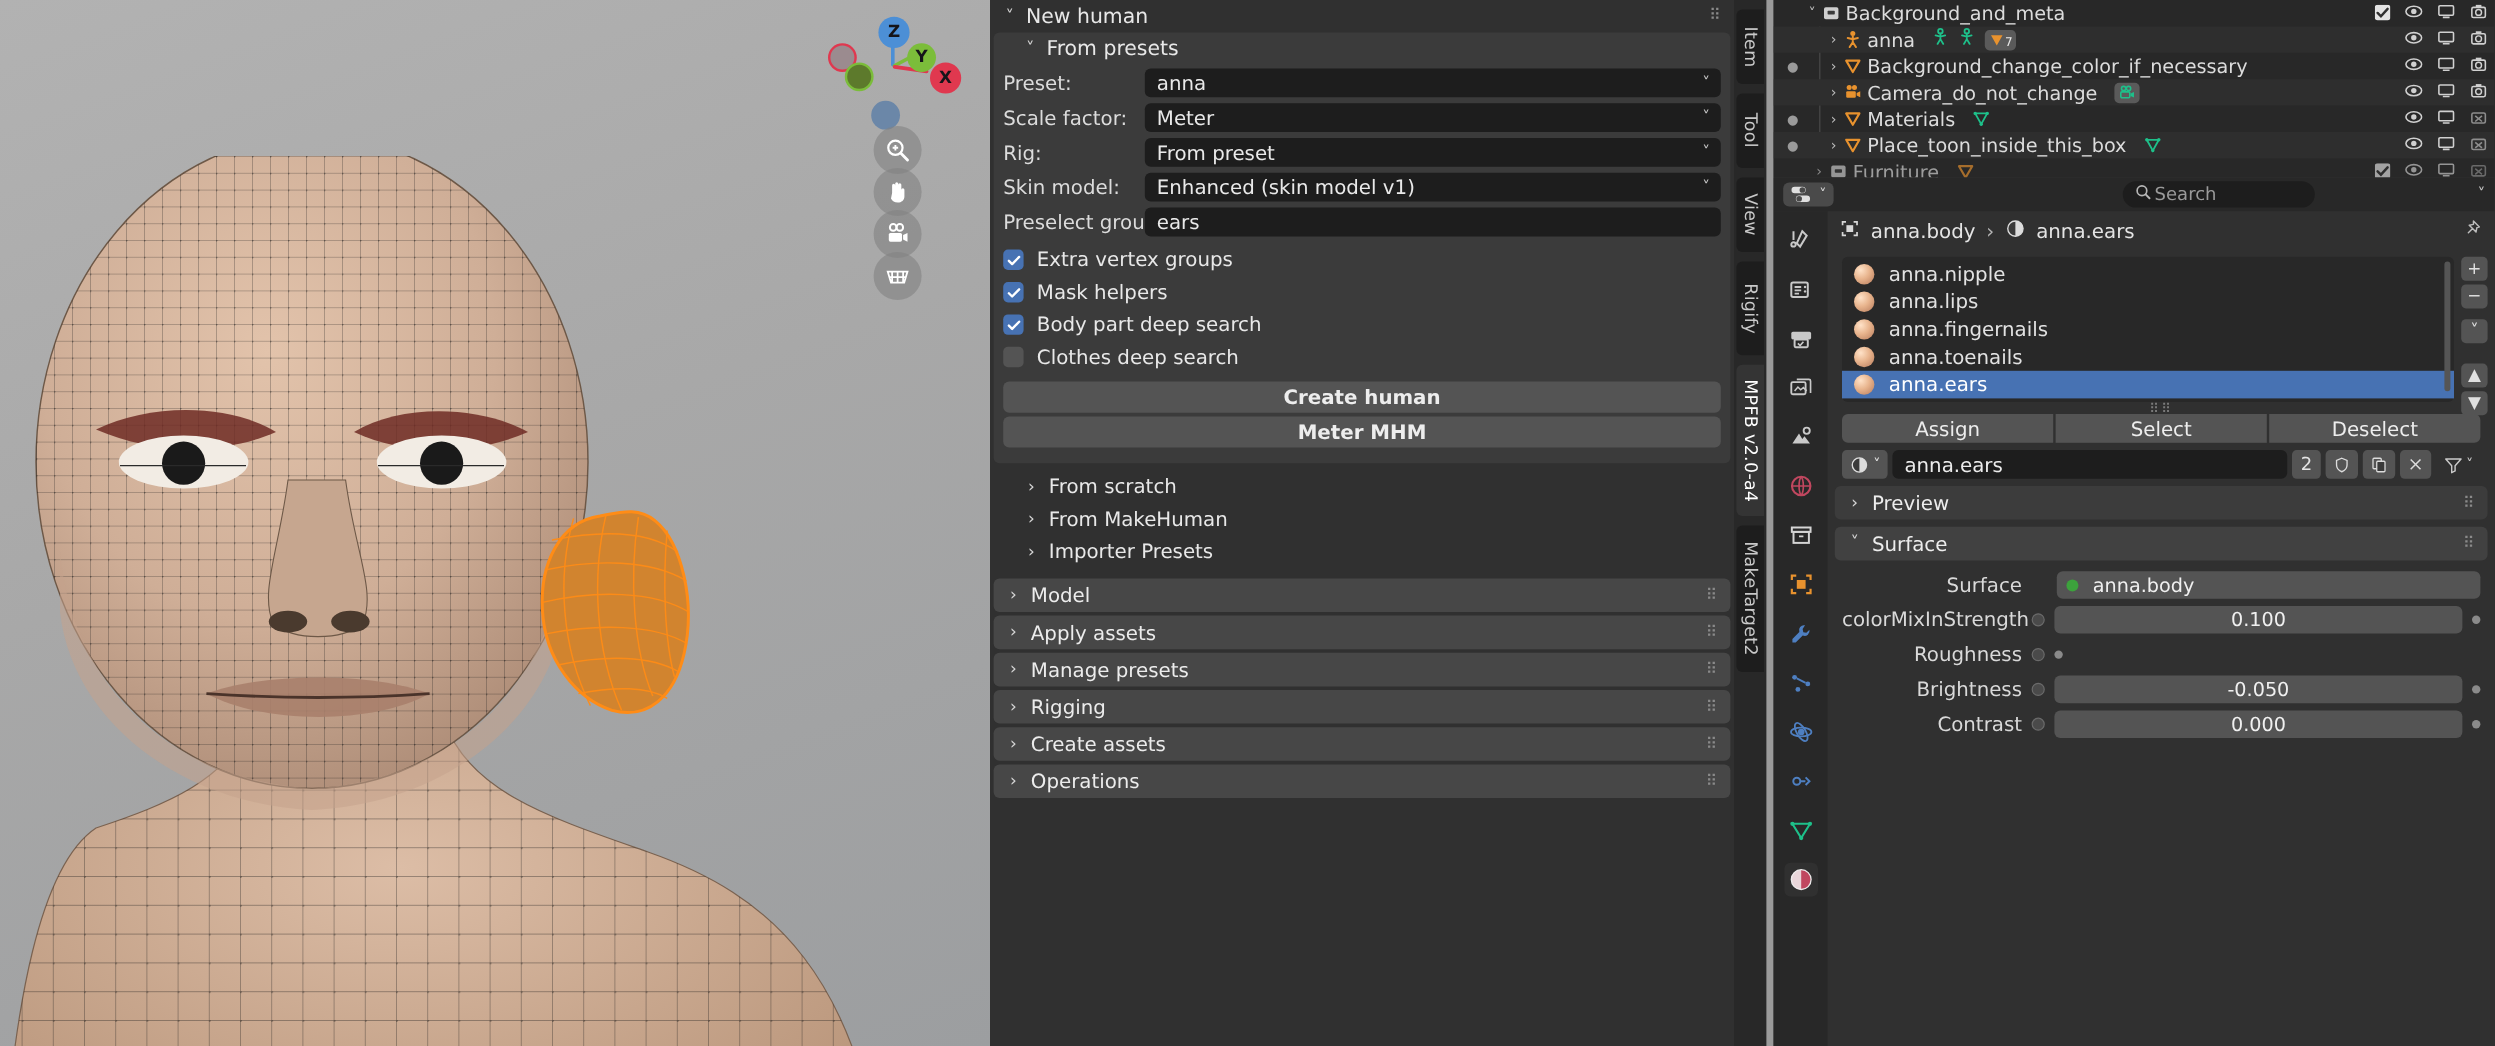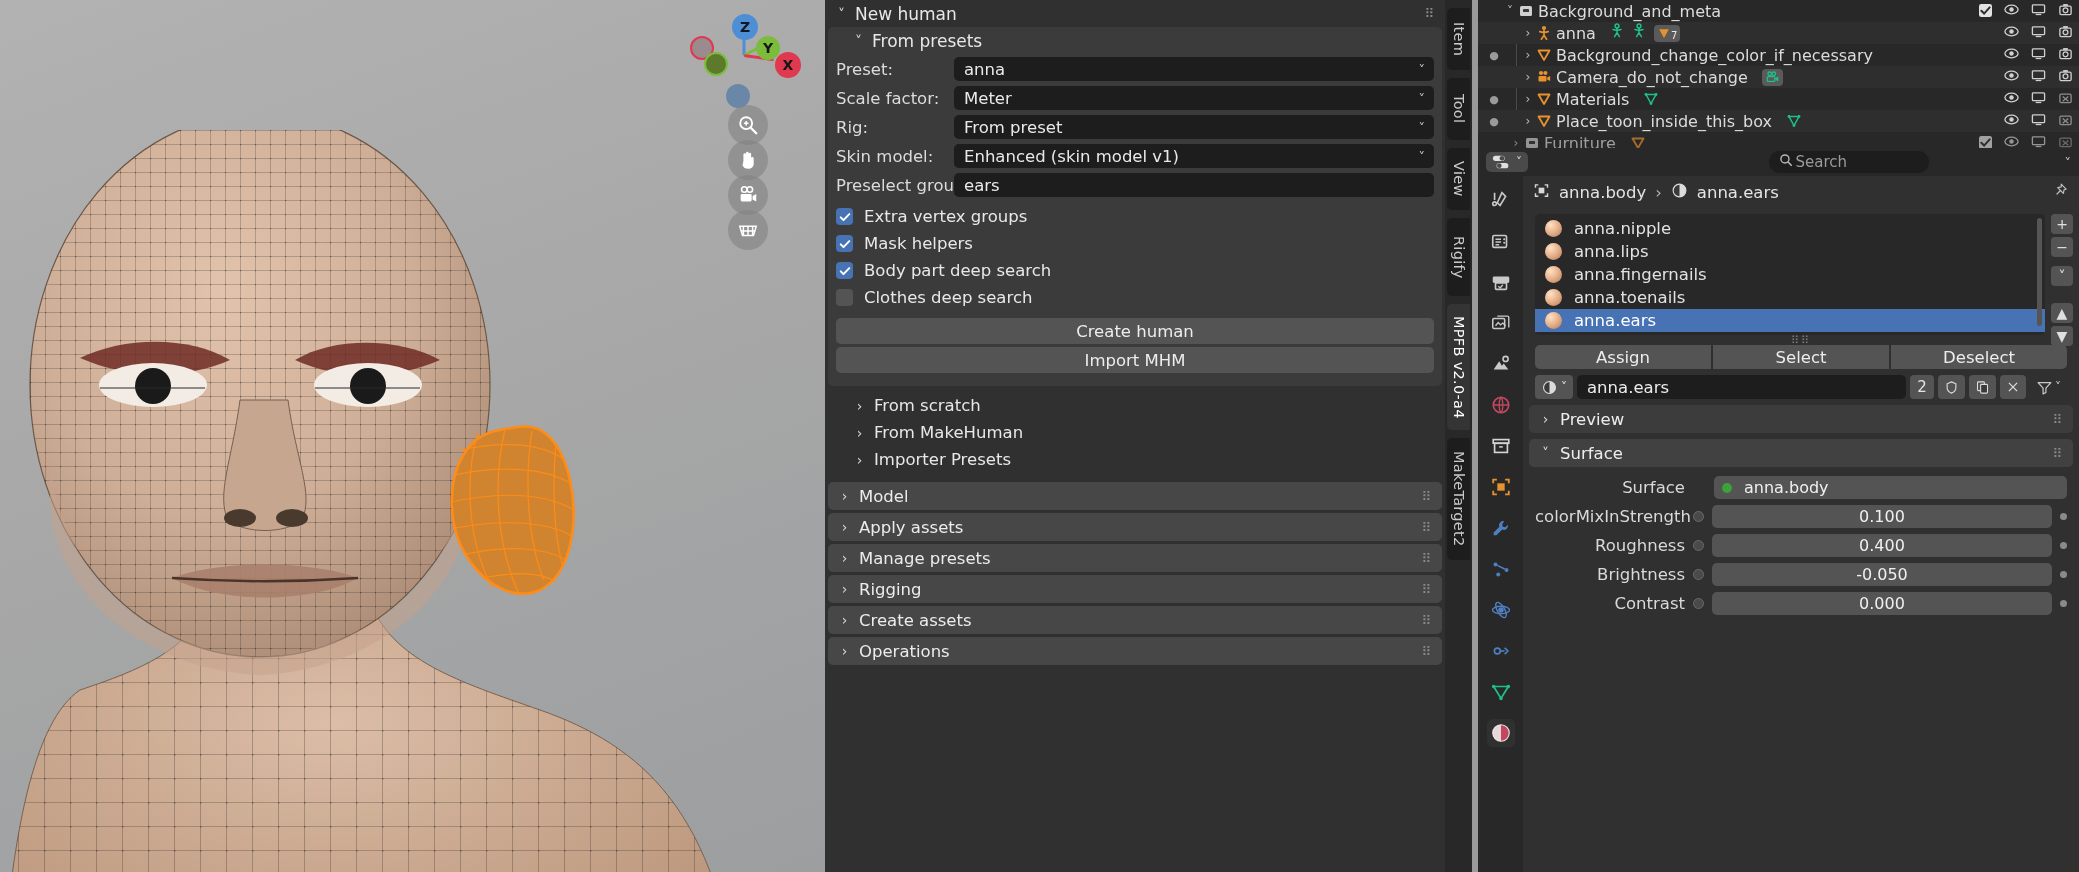--- a/index.html
+++ b/index.html
@@ -61,21 +61,21 @@
 
   .cb-row { display: flex; align-items: center; gap: 11px; height: 27px; margin: 0 8px 0 8px; }
   .cbox { width: 17px; height: 17px; border-radius: 4px; background: #545454; flex: 0 0 auto;
           display: flex; align-items: center; justify-content: center; }
   .cbox.on { background: #4772b3; }
   .cbox .tick { width: 12px; height: 12px; }
   .cb-label { font-size: 16.5px; color: #e8e8e8; }
 
   .bigbtn {
     height: 26px; margin: 3px 8px; background: #545454; border-radius: 5px;
-    display: flex; align-items: center; justify-content: center; font-size: 16.5px; color: #ededed;
+    display: flex; align-items: center; justify-content: center; font-size: 16.5px; color: #ededed; font-weight: bold;
   }
   .sub-item { display: flex; align-items: center; gap: 8px; height: 27px; padding-left: 28px; font-size: 16.5px; color: #e8e8e8; }
 
   .acc {
     height: 28px; margin: 3px 3px 0 3px; background: #474747; border-radius: 5px;
     display: flex; align-items: center; gap: 8px; padding: 0 10px; font-size: 16.5px; color: #ececec;
   }
   .acc .dots { margin-left: auto; color: #8a8a8a; font-size: 13px; letter-spacing: 1px; }
 
   
@@ -357,21 +357,21 @@
         </span>
         <span class="cb-label">Body part deep search</span>
       </div>
       <div class="cb-row">
         <span class="cbox"></span>
         <span class="cb-label">Clothes deep search</span>
       </div>
 
       <div style="height:4px"></div>
       <div class="bigbtn">Create human</div>
-      <div class="bigbtn">Import MHM</div>
+      <div class="bigbtn">Meter MHM</div>
       <div style="height:5px"></div>
     </div>
 
     <div style="height:6px"></div>
     <div class="sub-item">
       <span class="chev">›</span>
       <span>From scratch</span>
     </div>
     <div class="sub-item">
       <span class="chev">›</span>
@@ -936,21 +936,20 @@
       <div class="prow">
         <span class="plabel">colorMixInStrength</span>
         <span class="pdot"></span>
         <span class="pval">0.100</span>
         <span class="pdot-r"></span>
       </div>
 
       <div class="prow">
         <span class="plabel">Roughness</span>
         <span class="pdot"></span>
-        <span class="pval">0.400</span>
         <span class="pdot-r"></span>
       </div>
 
       <div class="prow">
         <span class="plabel">Brightness</span>
         <span class="pdot"></span>
         <span class="pval">-0.050</span>
         <span class="pdot-r"></span>
       </div>
 

